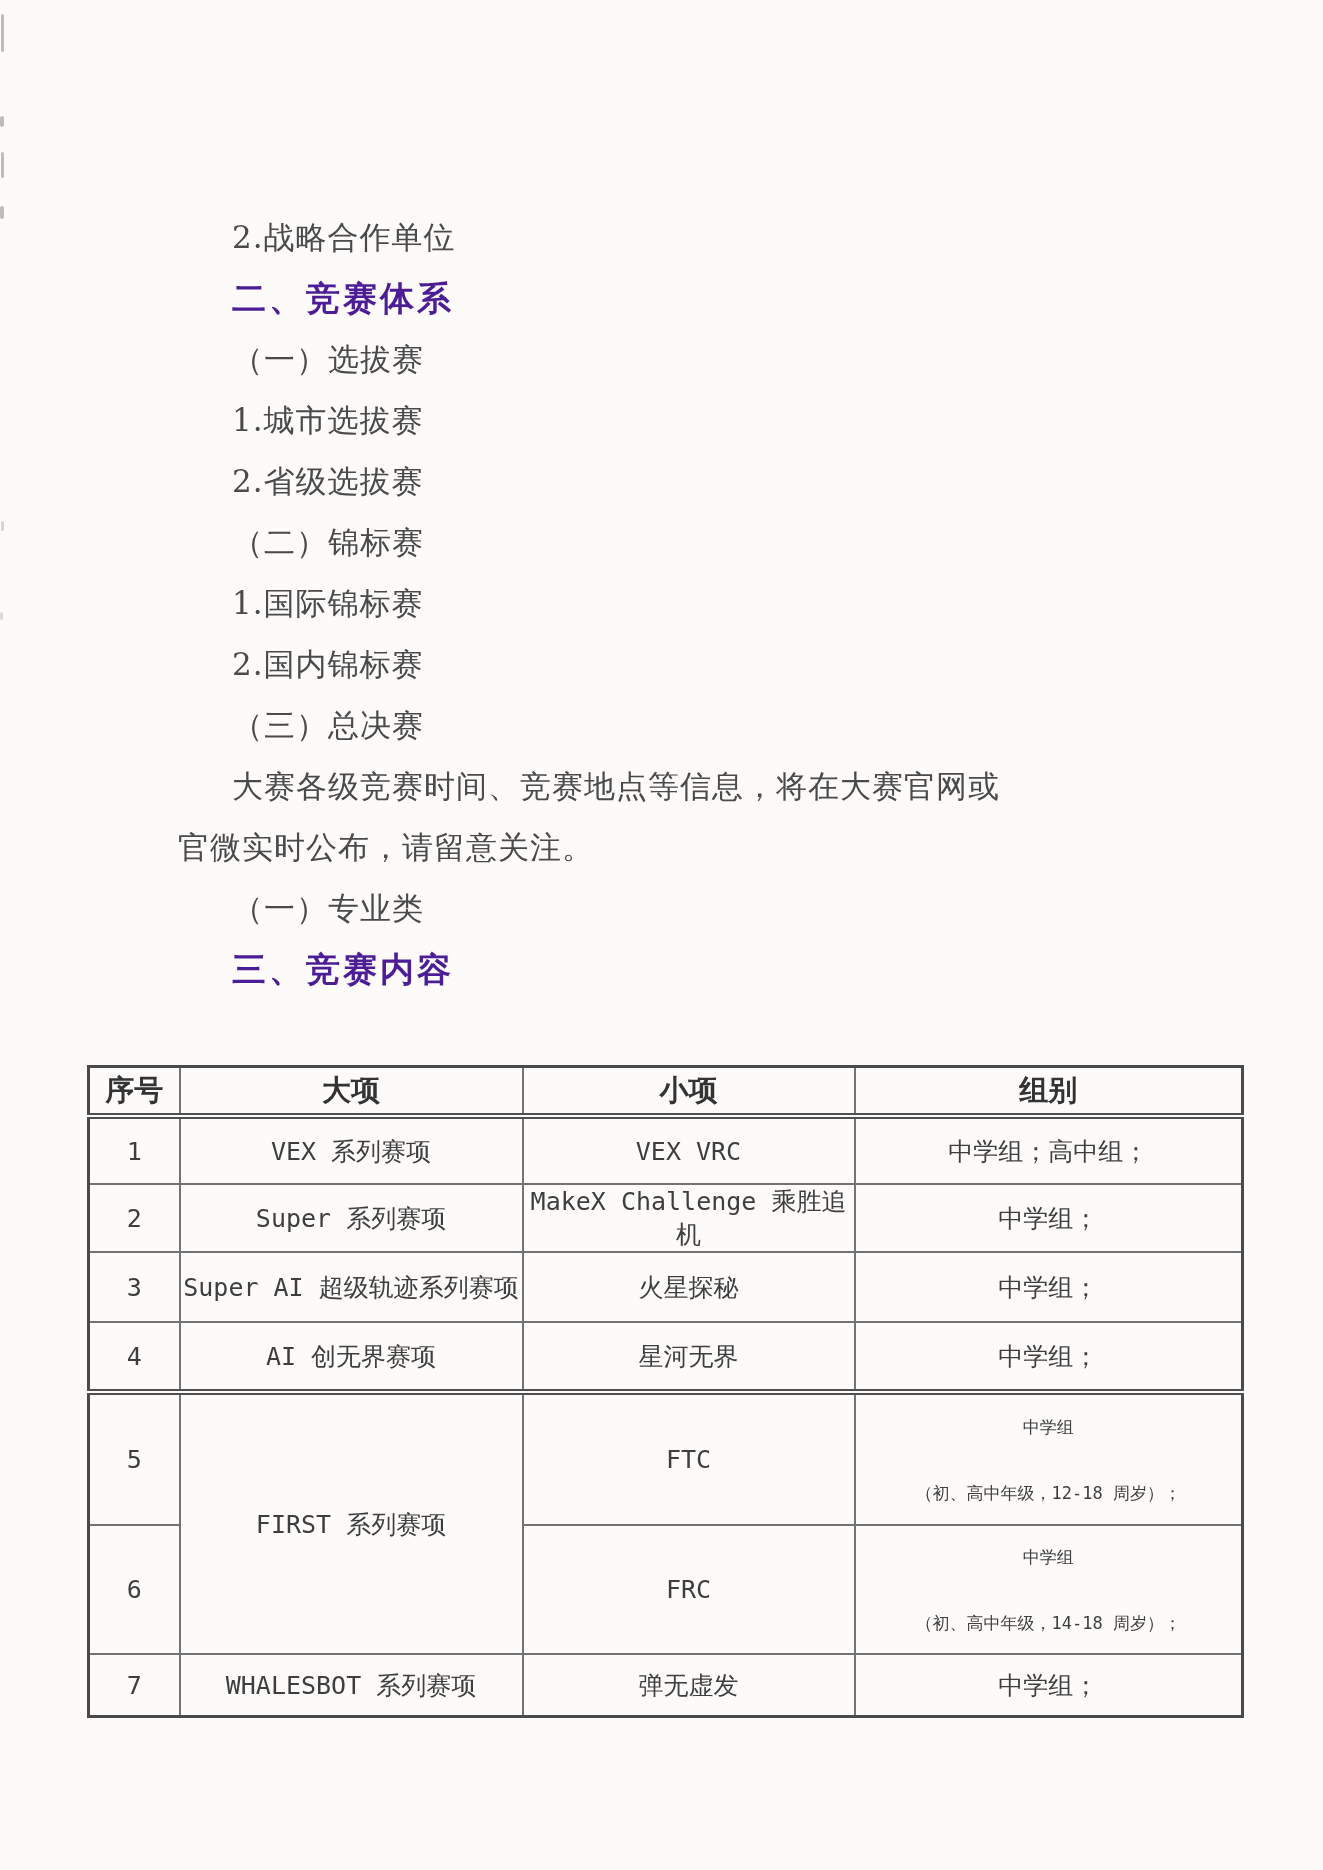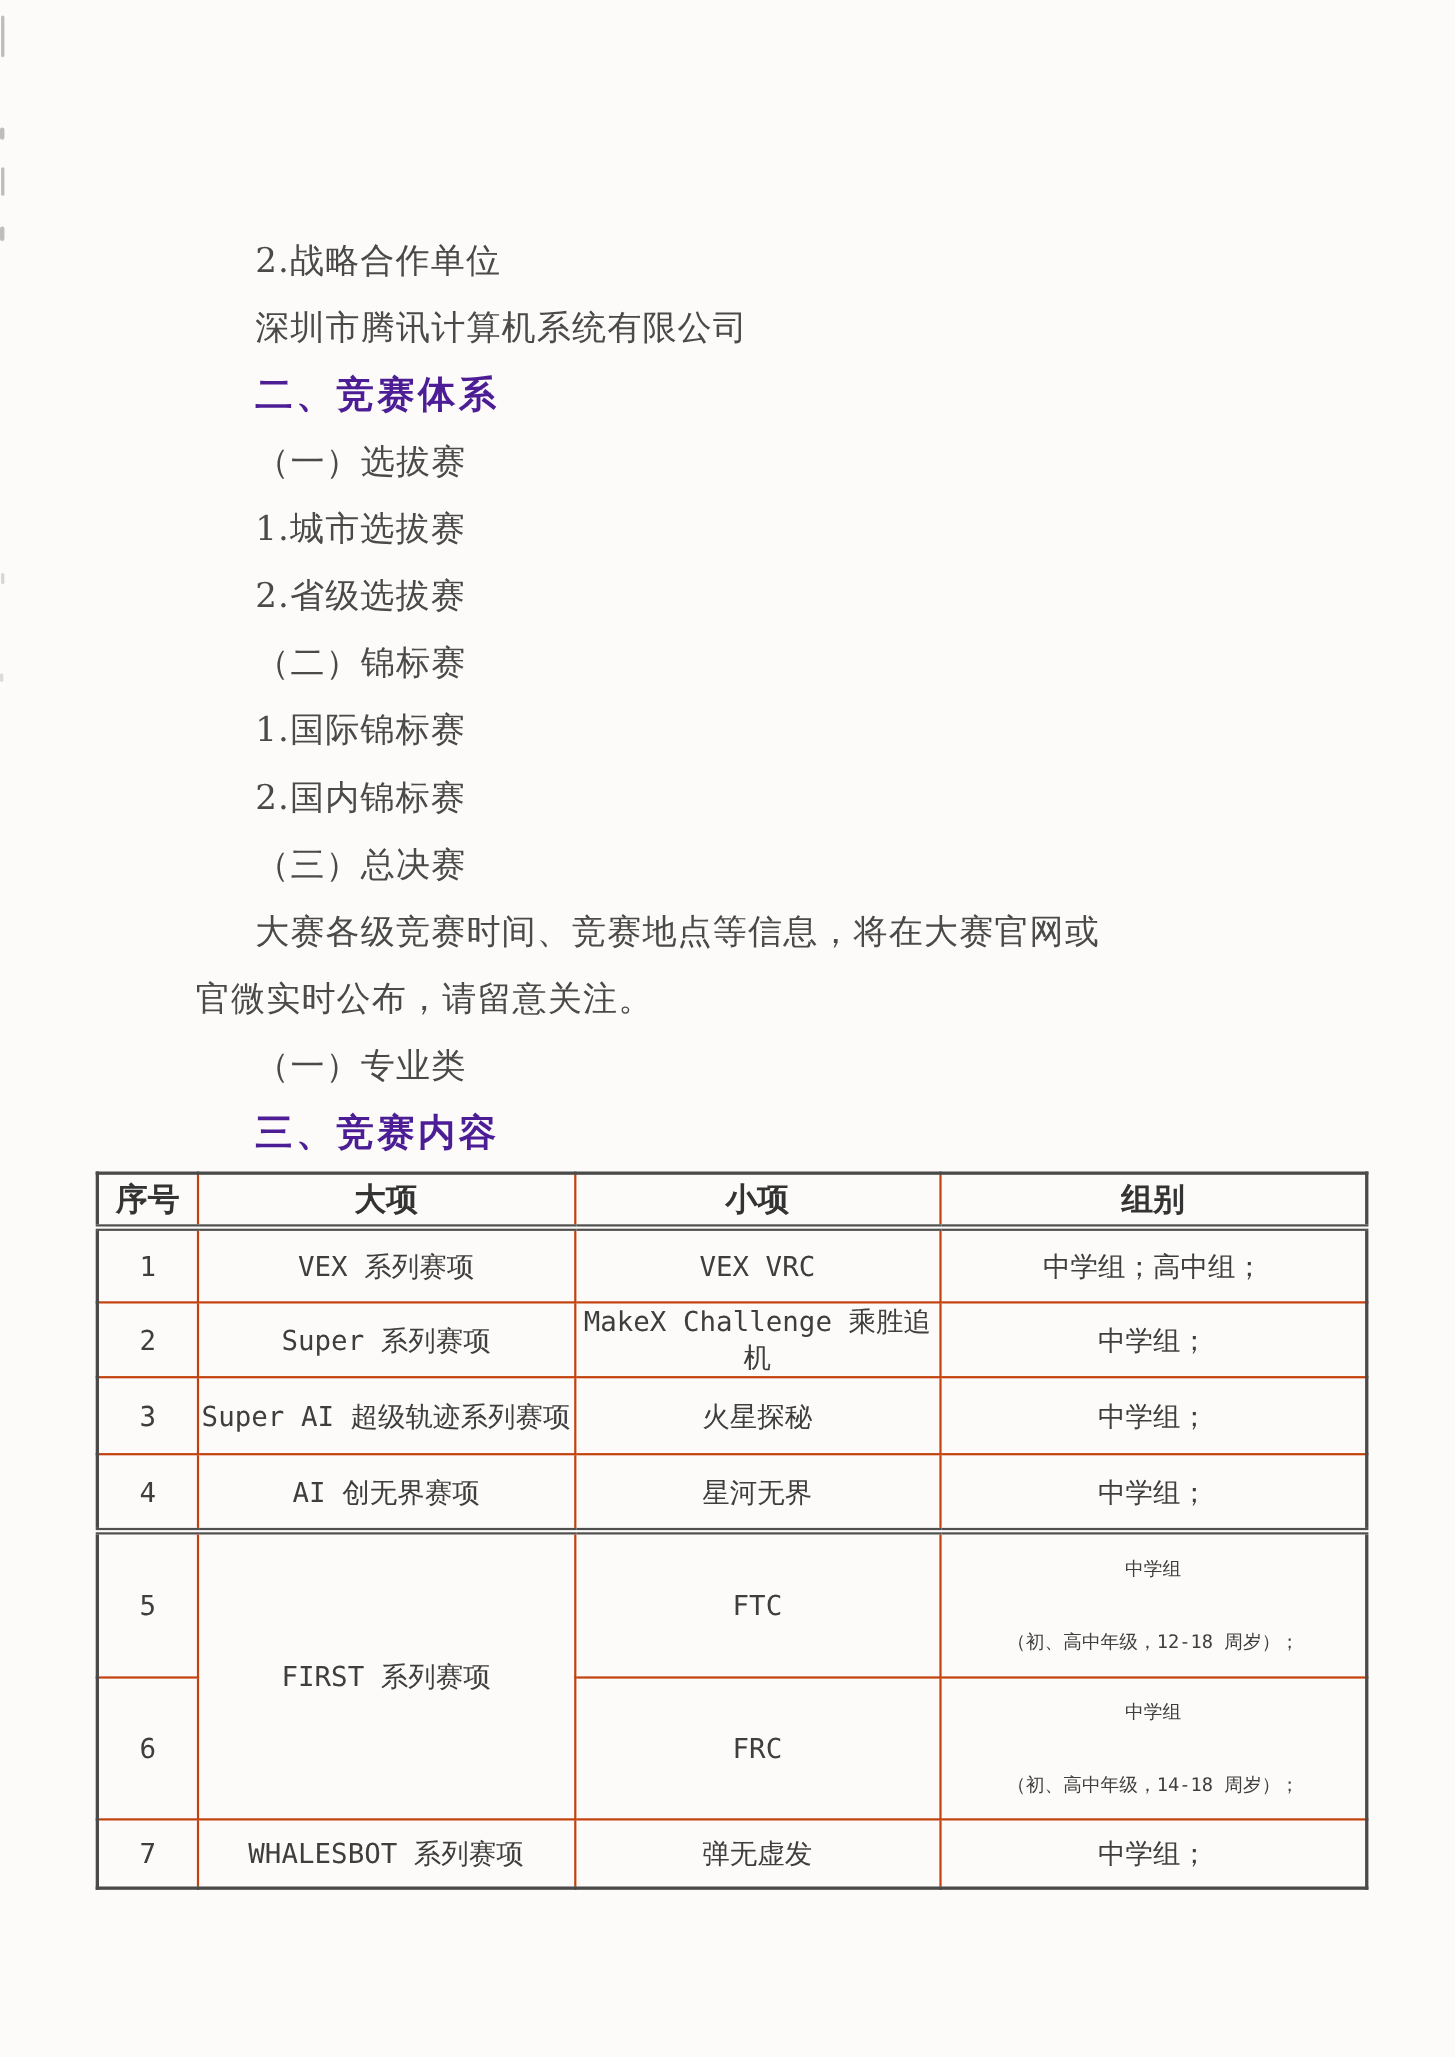--- a/index.html
+++ b/index.html
@@ -38,21 +38,21 @@
     width:1154px;
     border-collapse:collapse;
     table-layout:fixed;
     color:#3e3e3e;
   }
   .comp-table col.c-no{width:91px;}
   .comp-table col.c-major{width:343px;}
   .comp-table col.c-minor{width:332px;}
   .comp-table col.c-group{width:388px;}
   .comp-table th,.comp-table td{
-    border:2px solid #c2410c;
+    border:2px solid #737373;
     text-align:center;vertical-align:middle;
     padding:0;
     font-family:"DejaVu Sans Mono","DejaVu Serif","Liberation Serif",serif;
     font-size:25px;
     font-weight:400;
   }
   .comp-table th{
     height:45px;
     font-family:"DejaVu Serif","Liberation Serif",serif;
     font-weight:700;
@@ -87,21 +87,20 @@
 
   <div class="artifact a1"></div>
   <div class="artifact a2"></div>
   <div class="artifact a3"></div>
   <div class="artifact a4"></div>
   <div class="artifact a5"></div>
   <div class="artifact a6"></div>
 
   <div class="textblock">
     <div class="line">2.战略合作单位</div>
-    <div class="line">深圳市腾讯计算机系统有限公司</div>
     <div class="line heading">二、竞赛体系</div>
     <div class="line">（一）选拔赛</div>
     <div class="line">1.城市选拔赛</div>
     <div class="line">2.省级选拔赛</div>
     <div class="line">（二）锦标赛</div>
     <div class="line">1.国际锦标赛</div>
     <div class="line">2.国内锦标赛</div>
     <div class="line">（三）总决赛</div>
     <div class="line">大赛各级竞赛时间、竞赛地点等信息，将在大赛官网或</div>
     <div class="line flush">官微实时公布，请留意关注。</div>

